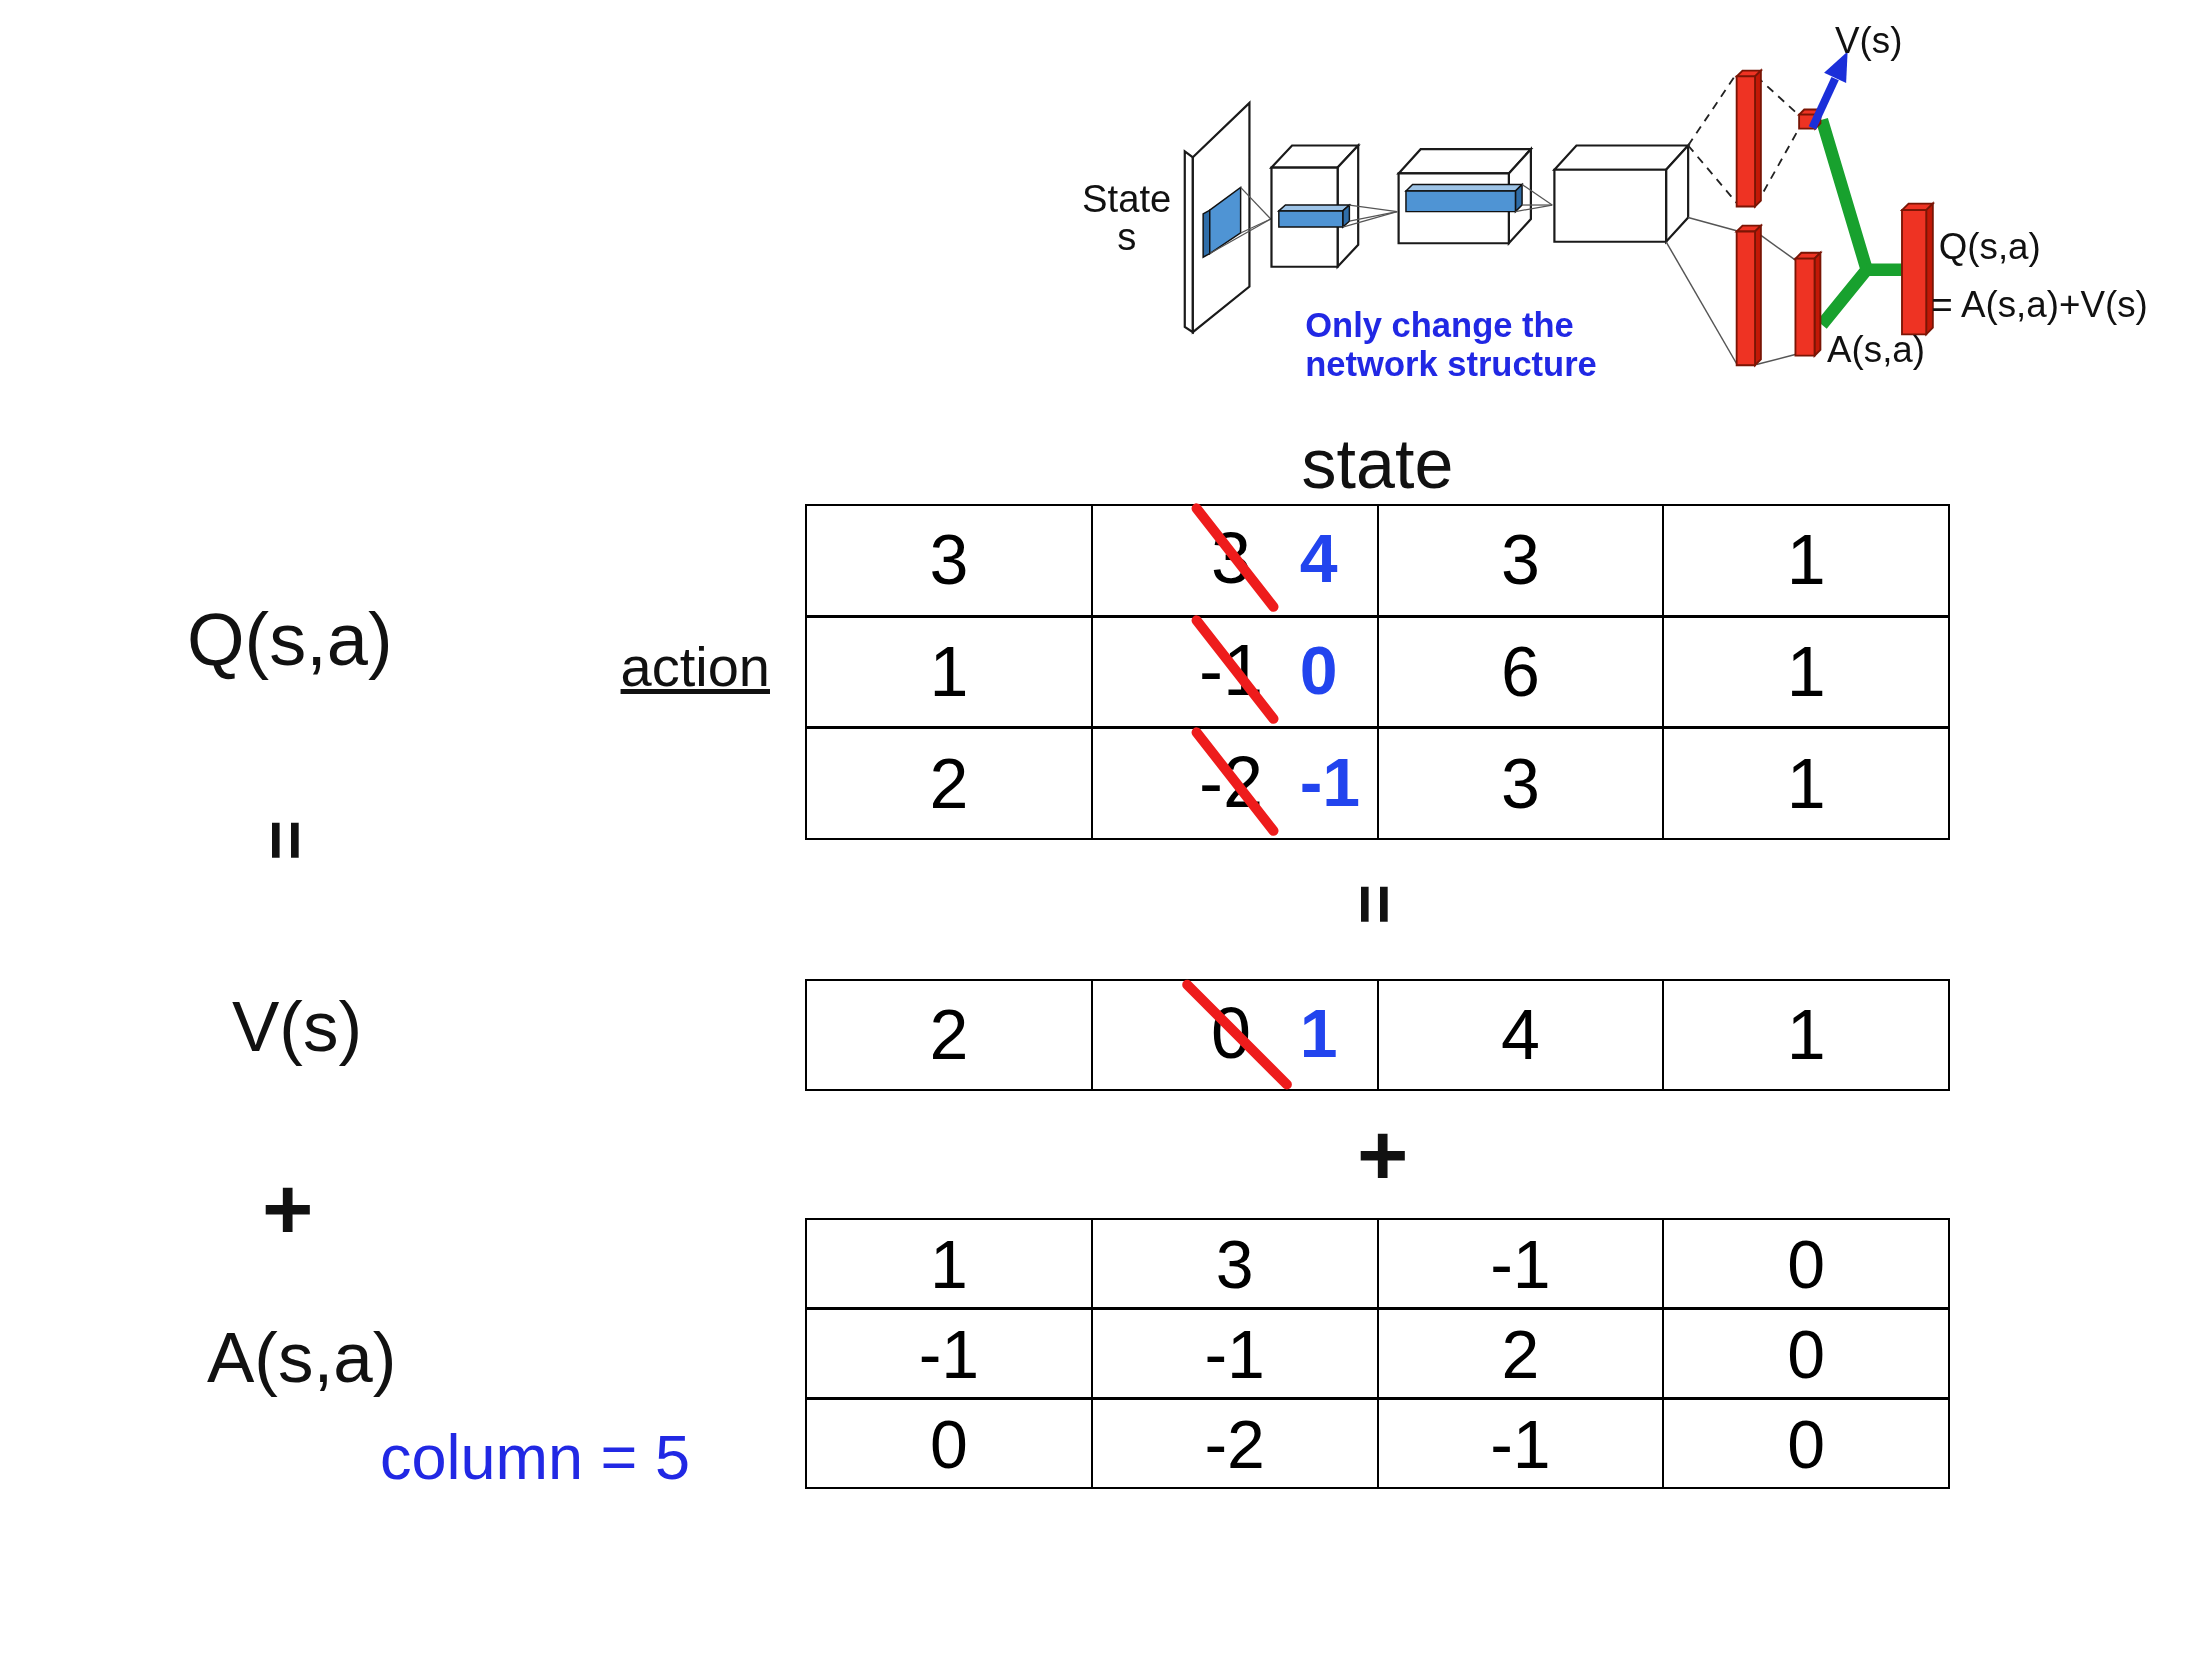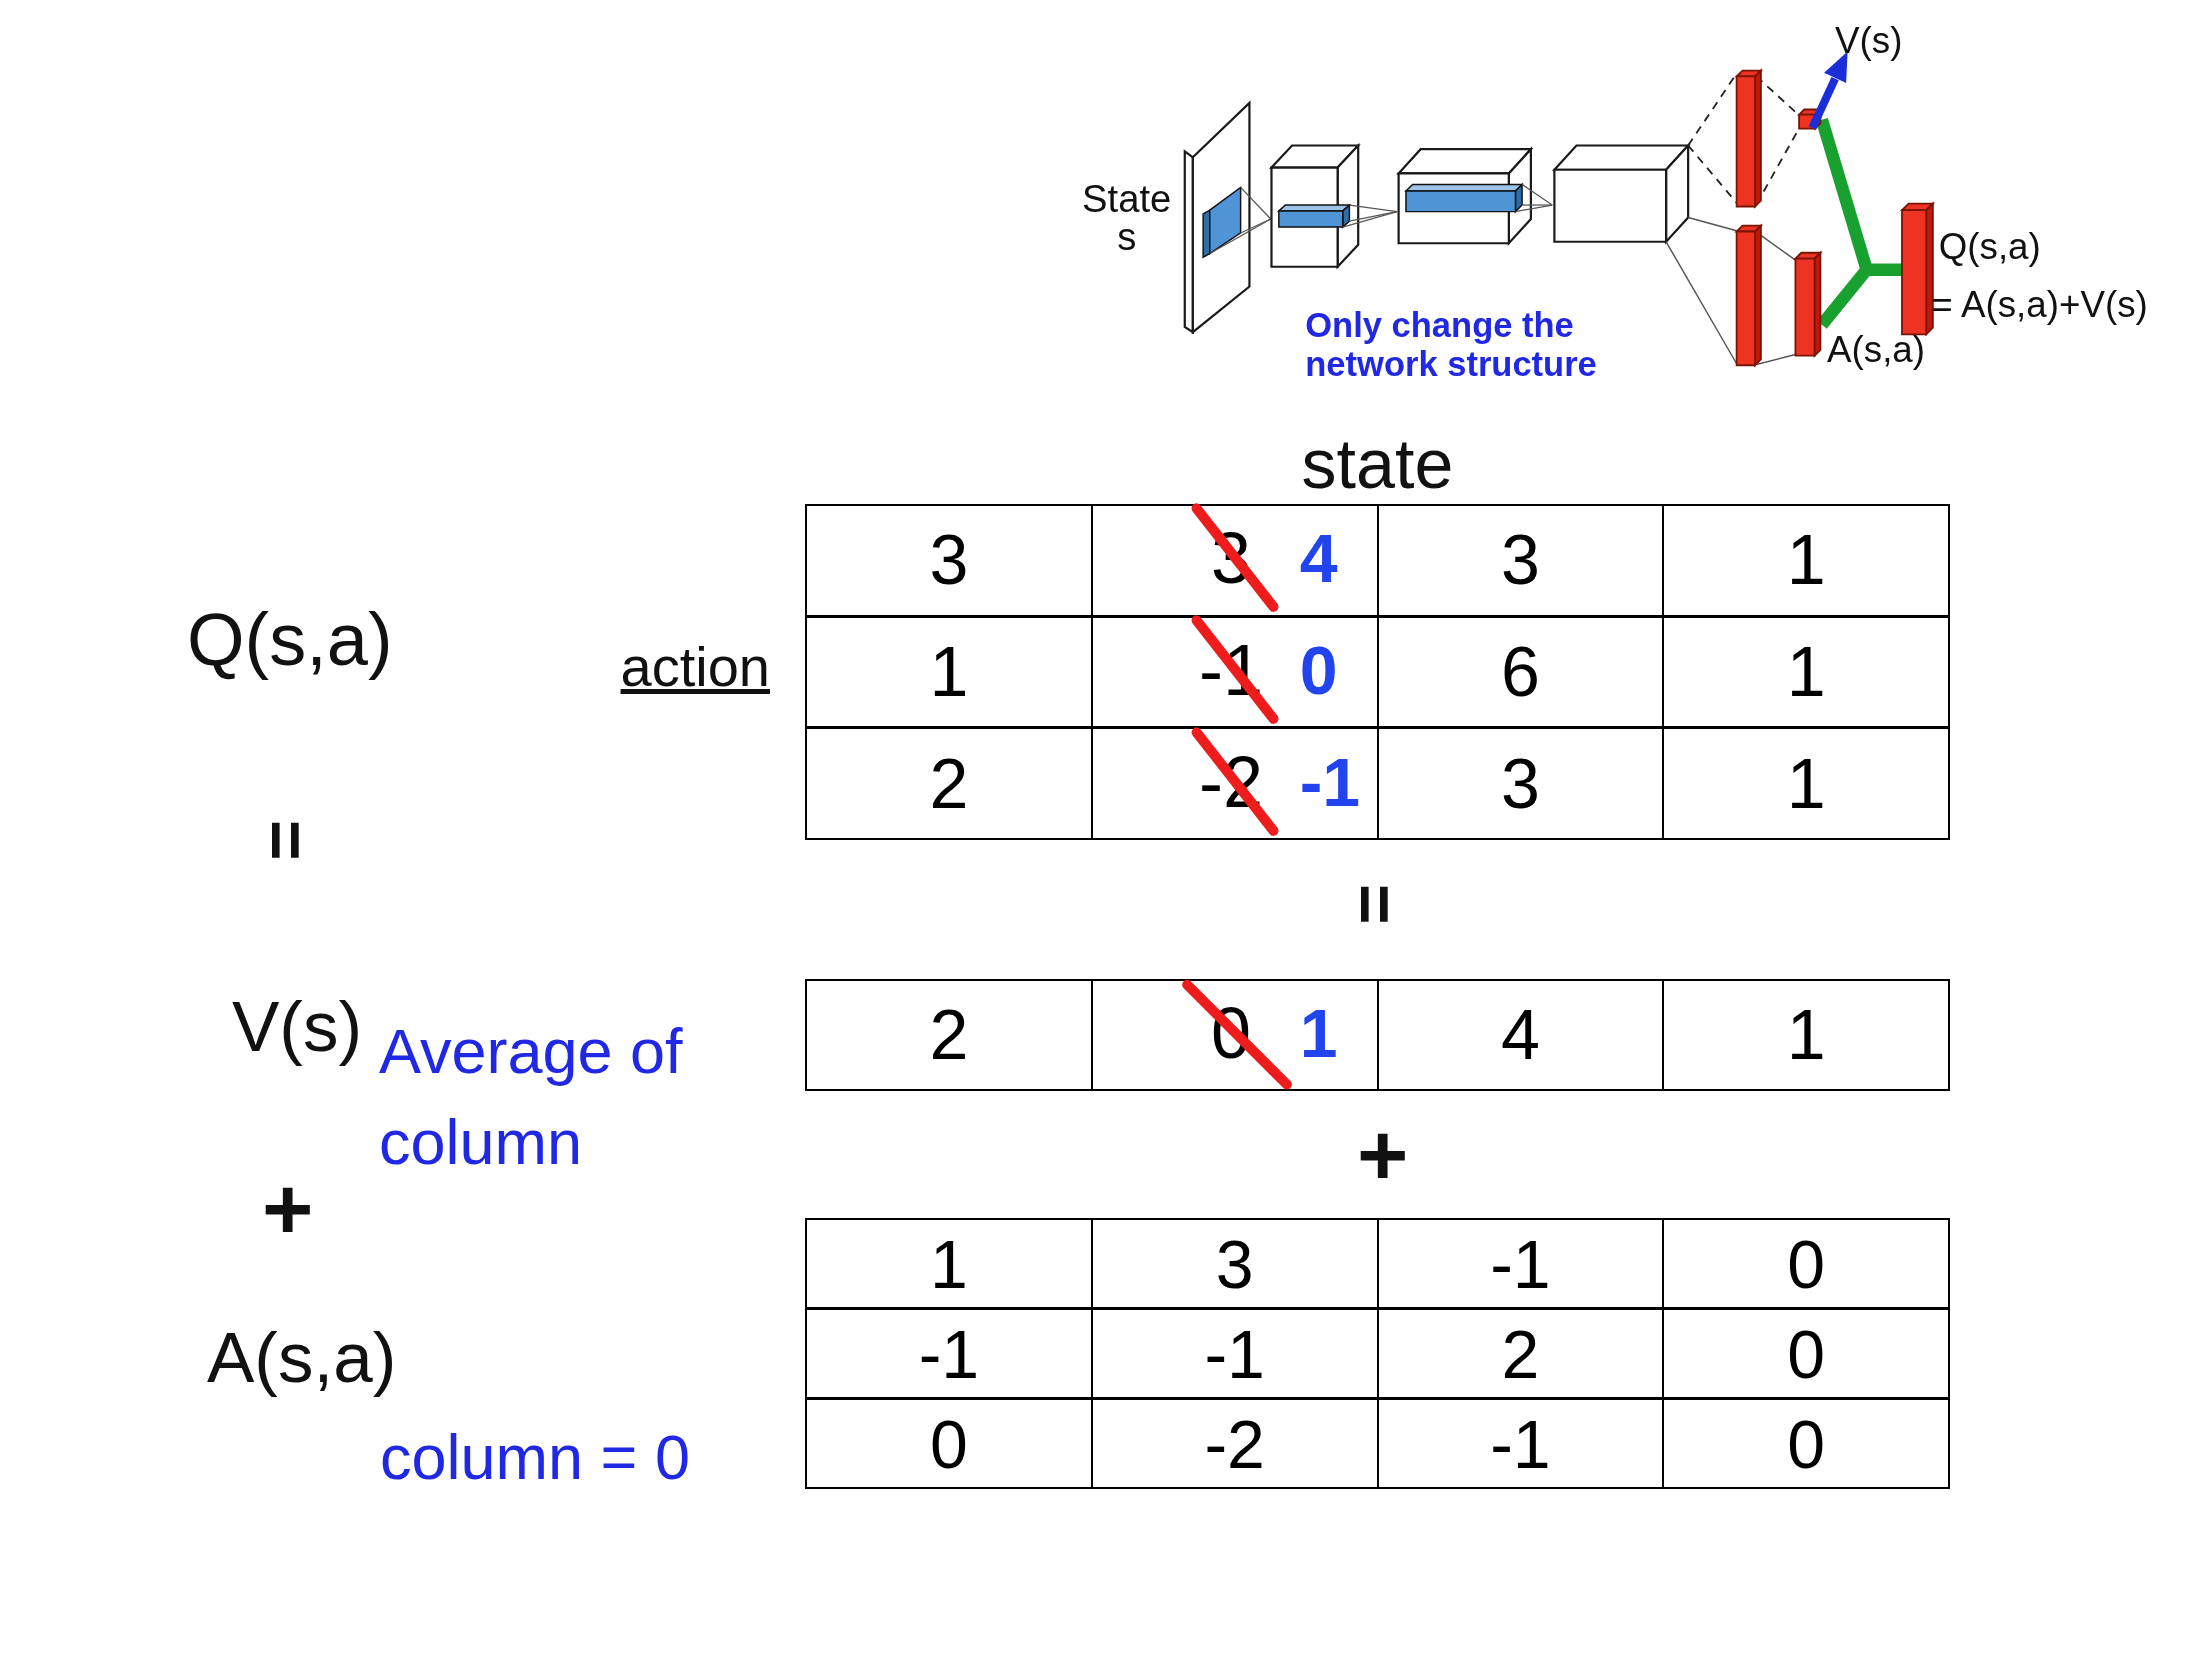--- a/index.html
+++ b/index.html
@@ -174,29 +174,25 @@
     <text x="2628" y="432" font-size="50">= A(s,a)+V(s)</text>
     <text x="2486" y="493" font-size="50">A(s,a)</text>
   </svg>
 
   <div class="lbl" id="lbl-q">Q(s,a)</div>
   <div class="lbl" id="lbl-action">action</div>
   <div class="lbl" id="lbl-state">state</div>
   <div class="eq" id="eq-left">=</div>
   <div class="eq" id="eq-mid">=</div>
   <div class="lbl" id="lbl-v">V(s)</div>
-  <div class="note" id="note-avg">
-    <div>Average of</div>
-    <div>column</div>
-  </div>
   <div class="plus" id="plus-left">+</div>
   <div class="plus" id="plus-mid">+</div>
   <div class="lbl" id="lbl-a">A(s,a)</div>
   <div class="note" id="note-sum">
-    <div>column = 0</div>
+    <div>column = 5</div>
   </div>
 
   <div class="gtable" id="table-q">
       <div class="trow">
         <div class="tcell">
           <span class="val">3</span>
         </div>
         <div class="tcell">
           <span class="old">3</span>
           <i class="strike"></i>

